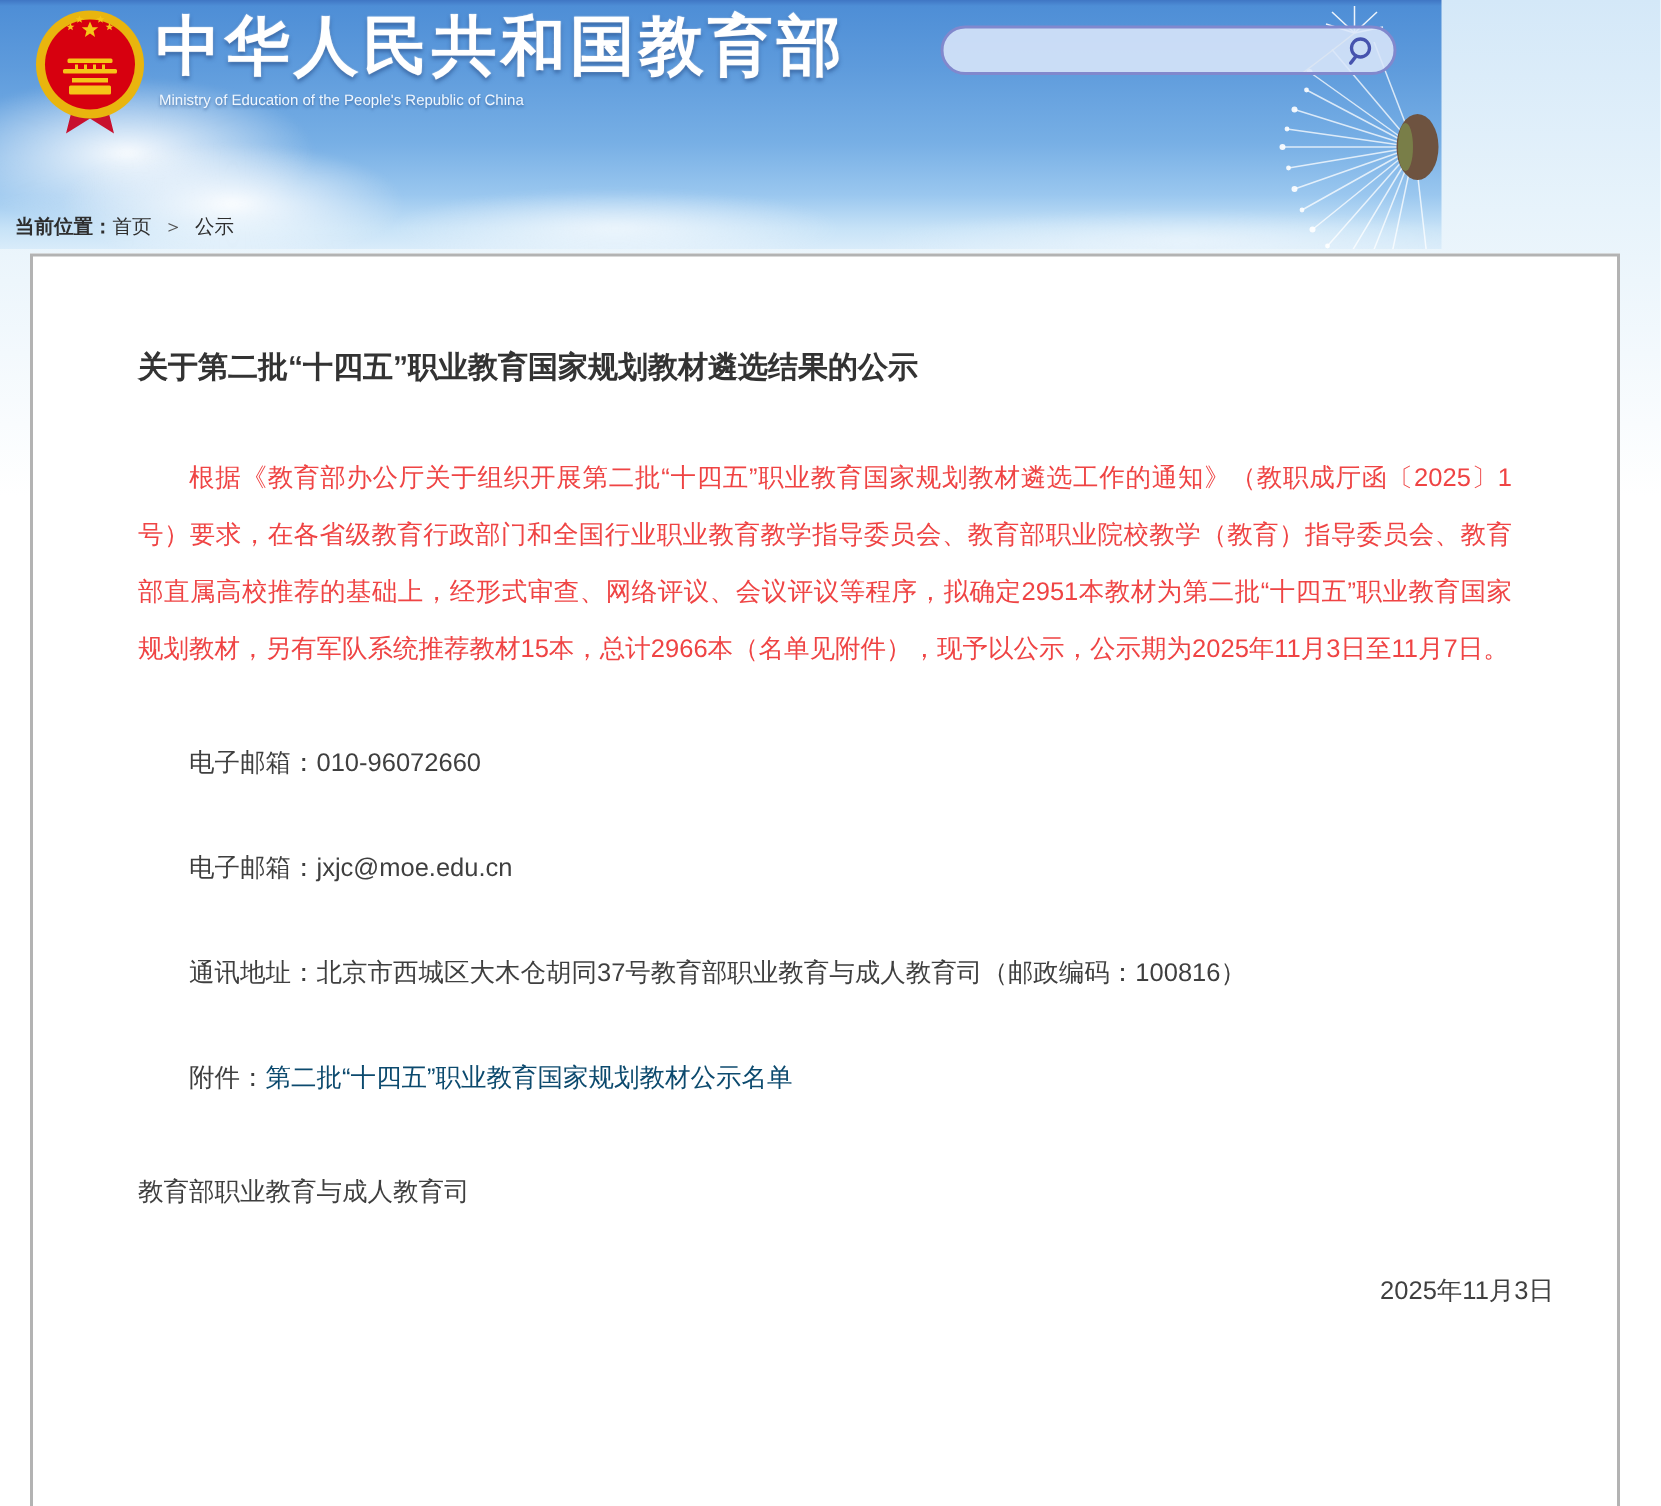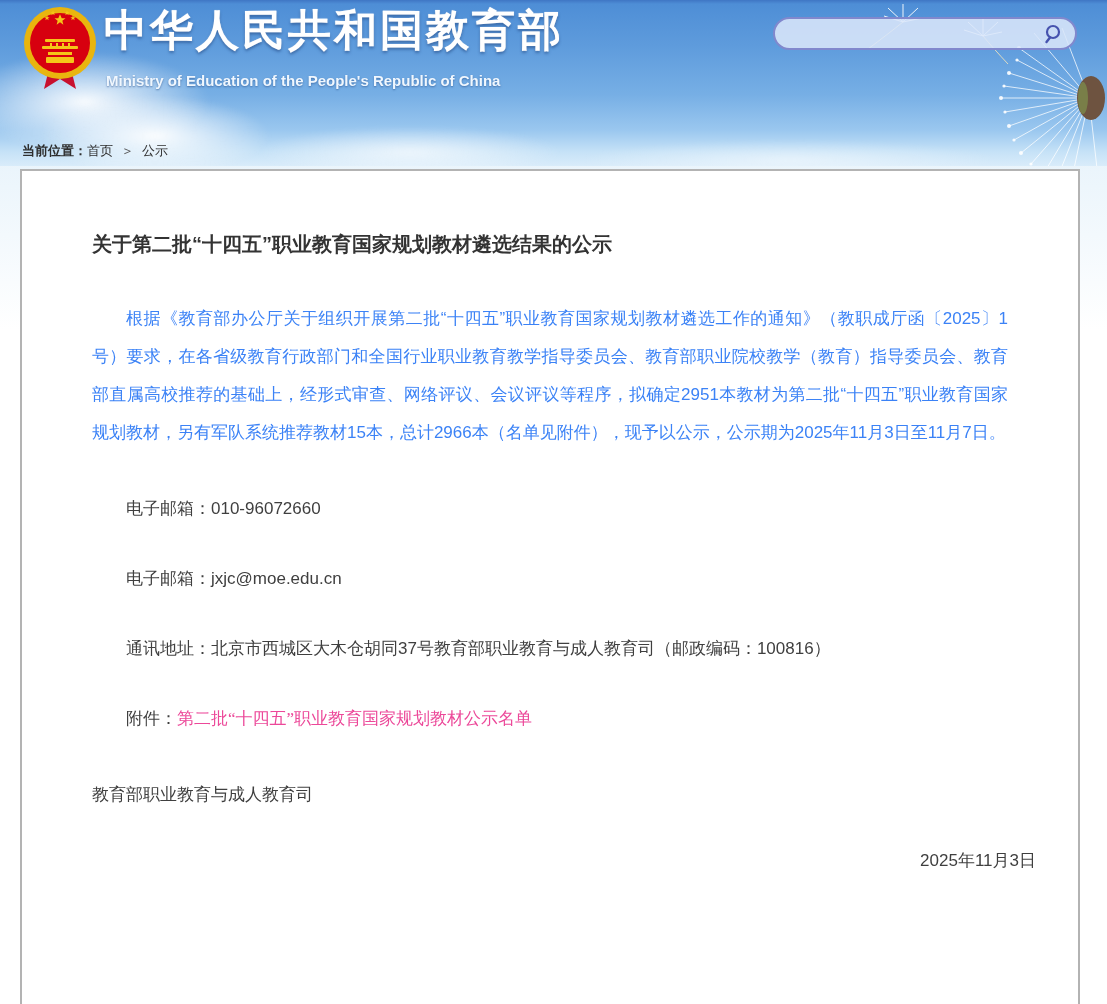--- a/index.html
+++ b/index.html
@@ -6,21 +6,21 @@
   html, body { width: 1107px; height: 1004px; overflow: hidden; }
   body {
     font-family: "Liberation Sans", "DejaVu Sans", sans-serif;
     background: linear-gradient(180deg, #d4e8f8 0px, #e7f3fb 140px, #ffffff 330px);
     position: relative;
   }
 
   
   .banner {
     position: relative;
-    width: 1107px; height: 166px;
+    width: 961px; height: 166px;
     background: linear-gradient(180deg, #3f76c4 0px, #4e8ed6 4px, #5e9bdc 45px,
                 #77afe5 95px, #9ac7ef 130px, #c6e2f7 152px, #d9ecfa 166px);
     overflow: hidden;
   }
   .cloud {
     position: absolute; border-radius: 50%;
     background: radial-gradient(closest-side, rgba(255,255,255,0.95), rgba(255,255,255,0));
     filter: blur(2px);
   }
   .cloud-a { left: -40px; top: 52px; width: 250px; height: 100px; }
@@ -29,22 +29,22 @@
   .cloud-d { left: 580px; top: 140px; width: 420px; height: 40px; opacity: .5; }
 
   .emblem { position: absolute; left: 22px; top: 5px; }
 
   .site-titles { position: absolute; left: 104px; top: 2px; }
   .site-title {
     font-size: 43px; font-weight: bold; letter-spacing: 3px; color: #ffffff;
     text-shadow: 0 2px 3px rgba(35,75,135,.65), 0 0 1px #eef5fd;
   }
   .site-subtitle {
-    margin-top: 12px; margin-left: 2px;
-    font-size: 15px; font-weight: bold; color: #f0f7fe;
+    margin-top: 2px; margin-left: 2px;
+    font-size: 10px; font-weight: normal; color: #f0f7fe;
     text-shadow: 0 1px 2px rgba(35,75,135,.6);
   }
 
   .search {
     position: absolute; right: 30px; top: 17px;
     width: 304px; height: 33px; border-radius: 17px;
     border: 2px solid #8188cd;
     background: rgba(218,230,249,.88);
     display: flex; align-items: center;
   }
@@ -54,51 +54,51 @@
   }
   .search-btn { width: 34px; height: 100%; border: 0; background: transparent;
     display: flex; align-items: center; justify-content: center; cursor: pointer; padding-right: 8px; }
 
   .dandelion { position: absolute; right: -52px; top: 28px; pointer-events: none; }
   .seed { position: absolute; pointer-events: none; }
   .seed-1 { left: 858px; top: 4px; }
   .seed-2 { left: 948px; top: 16px; }
 
   .breadcrumb {
-    position: absolute; left: 22px; bottom: 6px;
+    position: absolute; left: 10px; bottom: 6px;
     font-size: 13px; color: #2e2e2e;
   }
   .breadcrumb b { font-weight: bold; }
   .breadcrumb a { color: #2e2e2e; text-decoration: none; cursor: pointer; }
   .crumb-sep { margin: 0 8px; color: #555; }
 
   
   .panel {
     position: relative;
     margin: 3px 0 0 20px;
     width: 1060px; min-height: 880px;
     background: #ffffff;
     border: 2px solid #b3b3b3;
     padding: 46px 70px 40px 70px;
   }
   .article-title {
     font-size: 20px; font-weight: bold; color: #333333;
     margin: 14px 0 42px 0;
   }
   .body-p {
-    font-size: 17px; line-height: 38px; color: #3b82f6;
+    font-size: 17px; line-height: 38px; color: #ef4444;
     text-indent: 2em; text-align: justify;
     margin: 0 0 38px 0;
   }
   .info-line {
     font-size: 17px; line-height: 38px; color: #3f3f3f;
     text-indent: 2em;
     margin: 0 0 32px 0;
   }
-  .attach-link { color: #ec4899; text-decoration: none; cursor: pointer; font-family: Liberation Serif, serif; }
+  .attach-link { color: #0c4a6e; text-decoration: none; cursor: pointer; }
   .sig-line {
     font-size: 17px; line-height: 38px; color: #3f3f3f;
     margin-top: 38px;
   }
   .date-line {
     font-size: 17px; line-height: 38px; color: #3f3f3f;
     text-align: right; margin-top: 28px; margin-right: -28px;
   }
 </style>
 </head>

